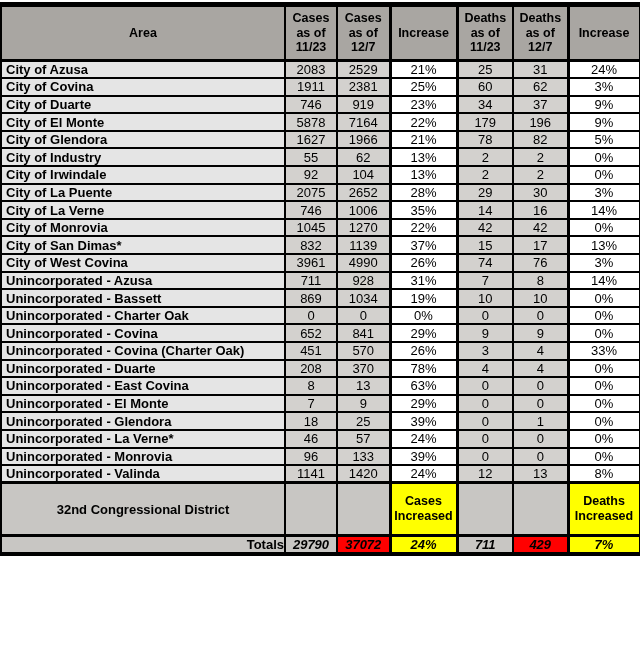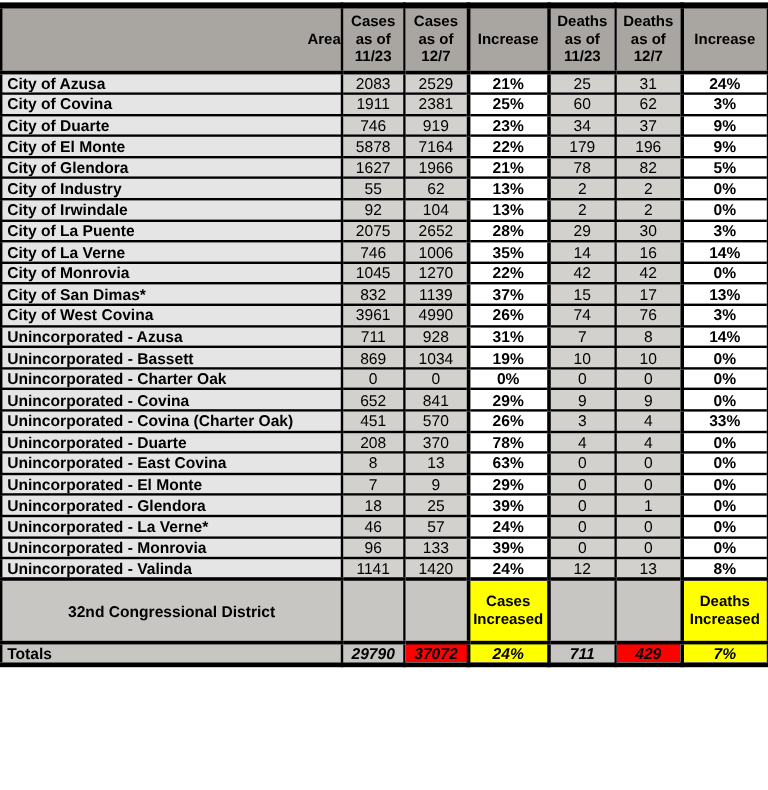--- a/index.html
+++ b/index.html
@@ -35,32 +35,32 @@
     background: var(--header-bg, #A9A6A2);
     font-weight: bold;
     font-size: 12.5px;
     line-height: 14.5px;
     height: 56px;
     vertical-align: middle;
     text-align: center;
     white-space: pre-line;
     border-bottom-width: 3px;
   }
-  thead th.area-h { text-align: right; padding-left: 0; white-space: normal; }
+  thead th.area-h { text-align: center; padding-left: 0; white-space: normal; }
 
   .data-row td { height: 17.6px; font-size: 13px; vertical-align: middle; }
   td.area {
     background: #e5e5e5;
     font-weight: bold;
     text-align: left;
     padding-left: 4px;
     white-space: nowrap;
   }
   td.num { background: var(--cell-bg, #D3D1CE); text-align: center; font-weight: normal; }
-  td.inc { background: #ffffff; text-align: center; font-weight: bold; }
+  td.inc { background: #ffffff; text-align: center; font-weight: normal; }
 
   .district-row td {
     background: var(--band-bg, #C8C6C3);
     height: 53px;
     border-top-width: 3px;
     border-bottom-width: 3px;
     vertical-align: middle;
   }
   .district-row td.dlabel { font-weight: bold; text-align: center; font-size: 13px; margin-left: 36px; }
   .district-row td.note {
@@ -72,21 +72,21 @@
     white-space: pre-line;
   }
 
   .totals-row td {
     background: var(--band-bg, #C8C6C3);
     height: 16.5px;
     font-weight: bold;
     font-size: 13px;
     vertical-align: middle;
   }
-  .totals-row td.tlabel { text-align: left; padding-left: 4px; }
+  .totals-row td.tlabel { text-align: right; padding-left: 4px; }
   .totals-row td.tnum { text-align: center; font-style: italic; }
   .totals-row td.red { background: var(--red, #FF0000); }
   .totals-row td.yellow { background: var(--yellow, #FFFF00); }
 </style>
 </head>
 <body>
 
 <div class="page">
   <table class="covid">
     <colgroup>

